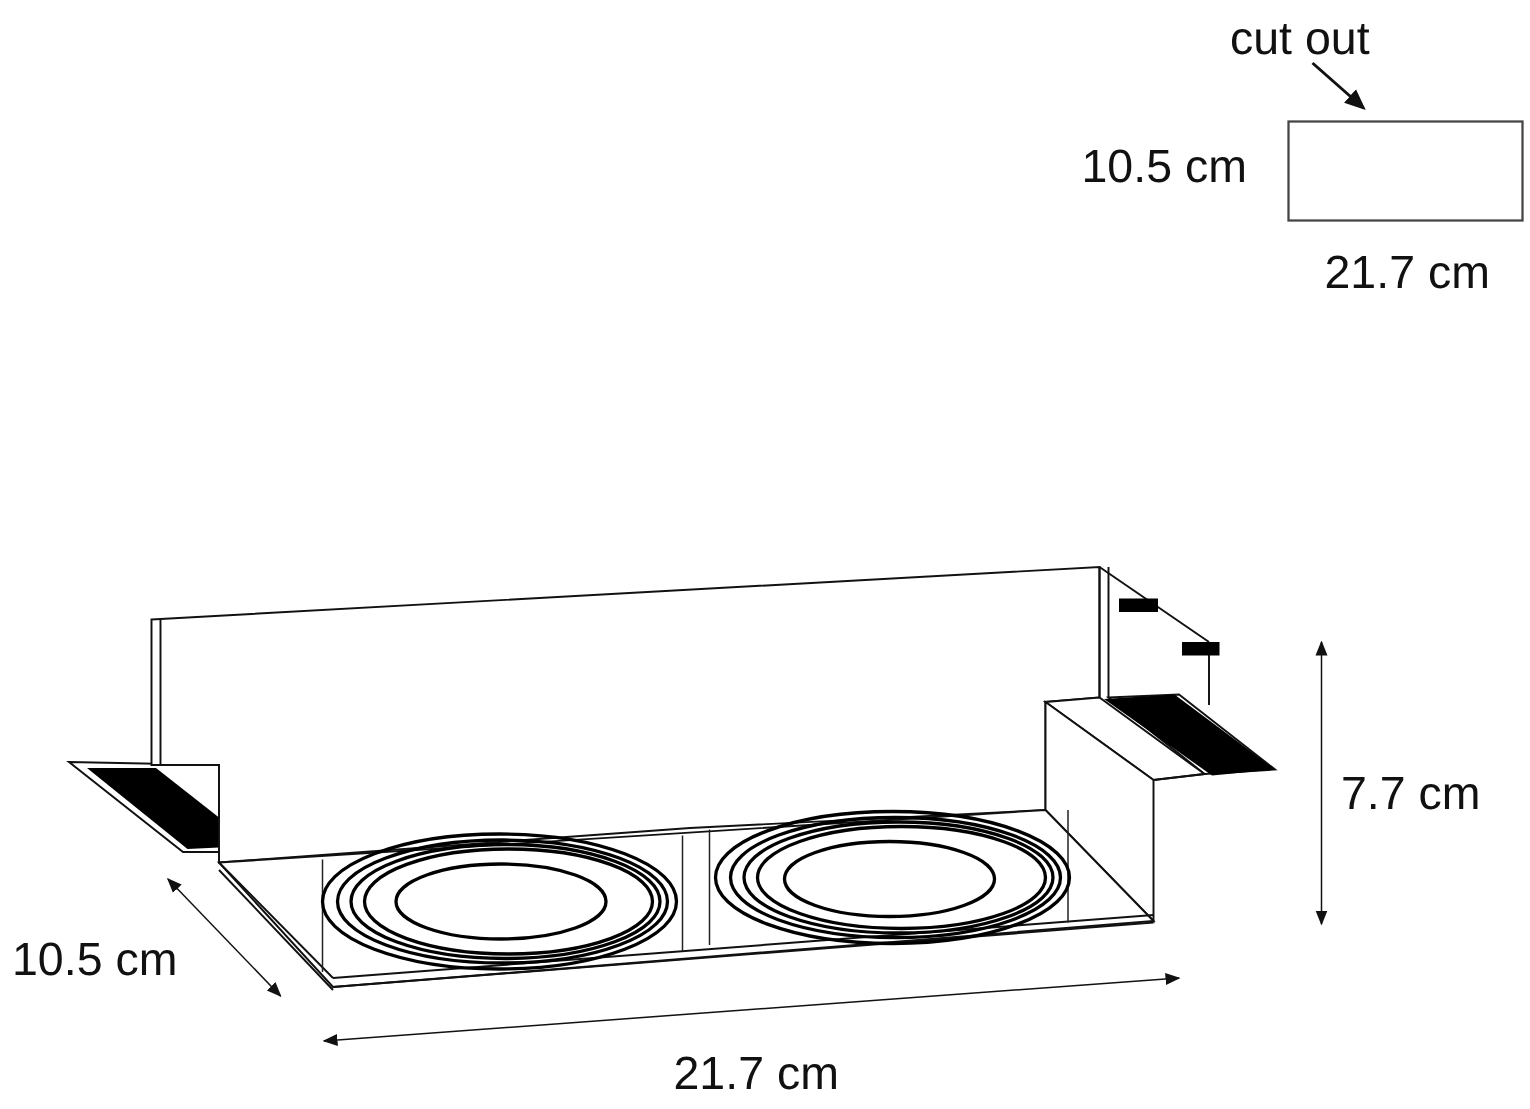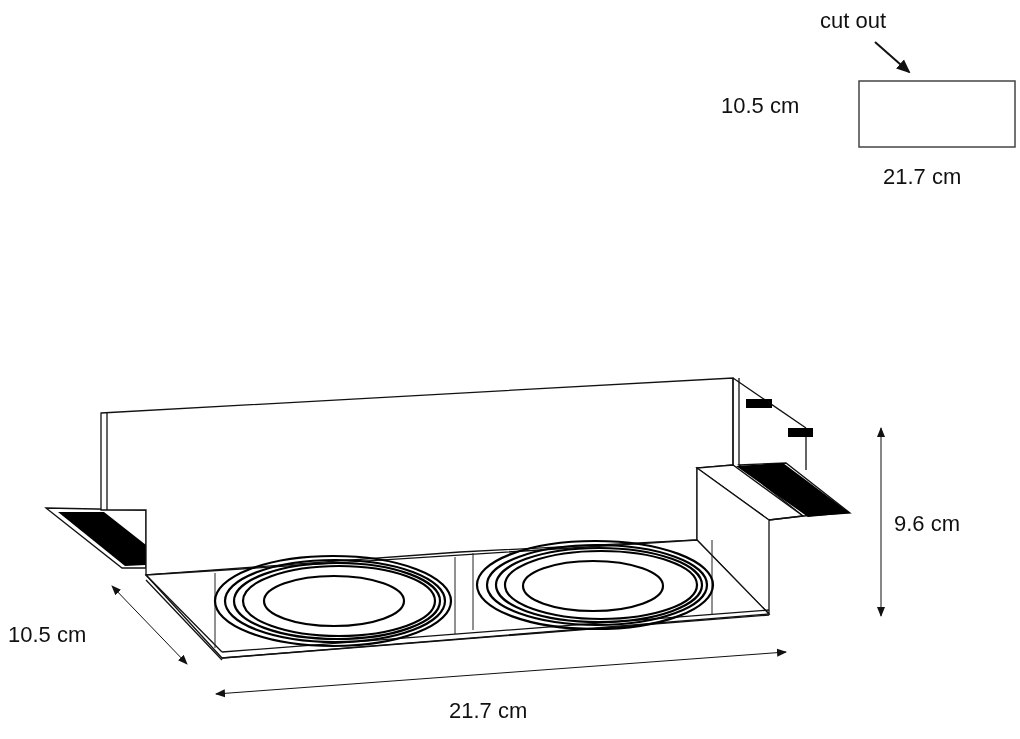--- a/index.html
+++ b/index.html
@@ -1,18 +1,18 @@
 <!DOCTYPE html>
 <html><head>
 <meta charset="utf-8">
 <style>
   html, body { margin: 0; padding: 0; background: #ffffff; }
   body { width: 1020px; height: 739px; position: relative; overflow: hidden; }
   #diagram { position: absolute; left: 0; top: 0; width: 1020px; height: 739px; }
-  .lbl { position: absolute; font-family: "Liberation Sans", sans-serif; color: #111; font-size: 22px; line-height: 1; white-space: nowrap; }
+  .lbl { position: absolute; font-family: "Liberation Sans", sans-serif; color: #111; font-size: 31px; line-height: 1; white-space: nowrap; }
   .ln { fill: none; stroke: #111; stroke-width: 1.3; }
   .thin { fill: none; stroke: #222; stroke-width: 1; }
   .ring { fill: none; stroke: #000; stroke-width: 2.2; }
   .blk { fill: #000; stroke: none; }
   .face { fill: #fff; stroke: #111; stroke-width: 1.3; }
 </style>
 </head>
 <body>
 
 <svg id="diagram" viewBox="0 0 1020 739" xmlns="http://www.w3.org/2000/svg">
@@ -87,13 +87,13 @@
     <line x1="216" y1="694" x2="786" y2="652" stroke="#111" stroke-width="1" marker-start="url(#arrS)" marker-end="url(#arr)"></line>
     <line x1="881" y1="428" x2="881" y2="616" stroke="#111" stroke-width="1" marker-start="url(#arrS)" marker-end="url(#arr)"></line>
   </g>
 </svg>
 
 <div class="lbl" style="left:820px; top:10px;">cut out</div>
 <div class="lbl" style="left:721px; top:95px;">10.5 cm</div>
 <div class="lbl" style="left:883px; top:166px;">21.7 cm</div>
 <div class="lbl" style="left:8px; top:624px;">10.5 cm</div>
 <div class="lbl" style="left:449px; top:700px;">21.7 cm</div>
-<div class="lbl" style="left:894px; top:513px;">9.6 cm</div>
+<div class="lbl" style="left:894px; top:513px;">7.7 cm</div>
 
 </body></html>

